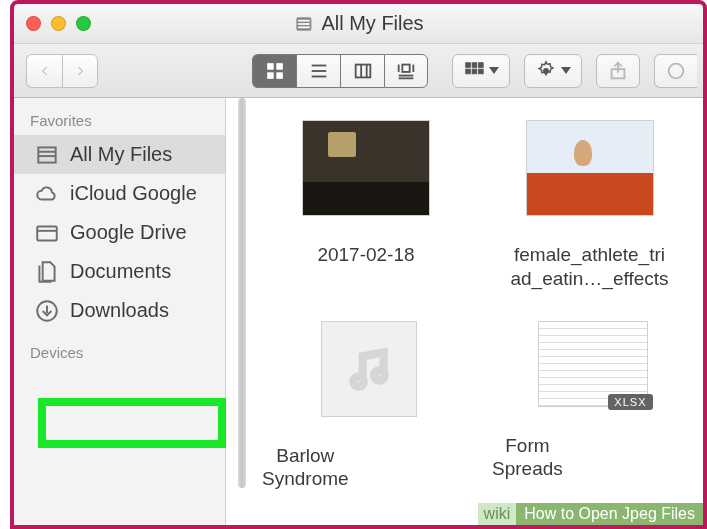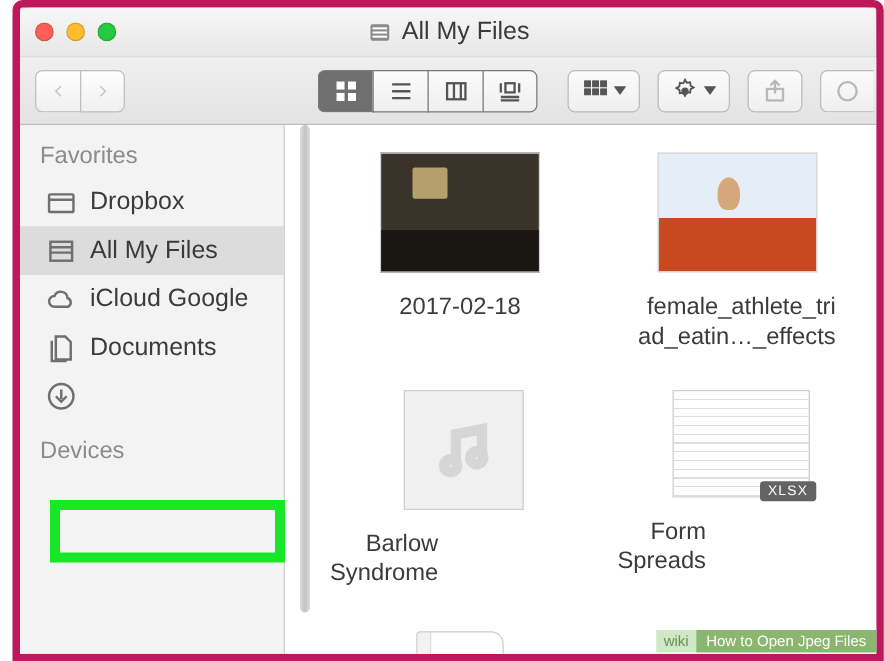--- a/index.html
+++ b/index.html
@@ -1,21 +1,21 @@
 <!DOCTYPE html>
 <html><head>
 <meta charset="utf-8">
 <style>
   * { box-sizing: border-box; margin: 0; padding: 0; }
   html, body { width: 707px; height: 529px; overflow: hidden; font-family: -apple-system, "Helvetica Neue", Arial, sans-serif; }
   body { background: #fff; }
 
   .window {
     position: absolute; left: 10px; top: 0; width: 697px; height: 529px;
-    background: #ededed; border: 6px solid #be185d; border-radius: 8px 8px 0 0;
+    background: #ededed; border: 4px solid #be185d; border-radius: 8px 8px 0 0;
   }
   .titlebar {
     height: 40px; background: linear-gradient(#f7f7f7,#e7e7e7);
     border-bottom: 1px solid #cfcfcf; display: flex; align-items: center;
     padding-left: 12px; border-radius: 8px 8px 0 0;
   }
   .traffic { display: flex; gap: 10px; }
   .dot { width: 15px; height: 15px; border-radius: 50%; border: 1px solid rgba(0,0,0,.15); }
   .dot.red { background: #ff5f57; }
   .dot.yellow { background: #febc2e; }
@@ -54,21 +54,21 @@
   .tbtn {
     height:34px; border:1px solid #bcbcbc; border-radius:6px;
     background:linear-gradient(#fbfbfb,#efefef); display:flex;
     align-items:center; justify-content:center; gap:4px; padding:0 10px;
   }
   .tbtn svg { width:22px; height:22px; }
   .caret { display:inline-block; border-left:5px solid transparent; border-right:5px solid transparent; border-top:7px solid #555; }
 
   .body { display:flex; height: calc(100% - 94px); }
   .sidebar { width: 212px; background:#f3f3f3; border-right:1px solid #cfcfcf; overflow:hidden; }
-  .section-h { font-size:19px; color:#8b8b8b; padding: 14px 0 6px 16px; }
+  .section-h { font-size:15px; color:#8b8b8b; padding: 14px 0 6px 16px; }
   .srow {
     display:flex; align-items:center; gap:10px; padding: 8px 0 8px 20px;
     font-size: 20px; color:#3b3b3b; position:relative;
   }
   .srow.active { background:#dcdcdc; }
   .srow .sico { width:26px; height:22px; flex-shrink:0; display:flex; align-items:center; justify-content:center; }
   .highlight {
     position:absolute; left:24px; top:394px; width:188px; height:50px;
     border:8px solid #18e728; background:rgba(255,255,255,.0);
   }
@@ -88,30 +88,30 @@
   .thumb.photo::before{content:"";position:absolute;left:0;top:65%;width:100%;height:35%;background:#1a1712;}
   .thumb.music { width:96px; }
   .thumb.music svg { width:50px; height:50px; stroke:#d6d6d6; fill:none; stroke-width:4; }
   .thumb.athlete { background:linear-gradient(#e5eef6 55%,#c8491e 55%); }
   .thumb.athlete::after{content:"";position:absolute;left:38%;top:20%;width:18px;height:26px;background:#d7a77c;border-radius:50% 50% 40% 40%;}
   .thumb.sheet { background:repeating-linear-gradient(#fff,#fff 6px,#ddd 6px,#ddd 7px),
                   repeating-linear-gradient(90deg,#fff,#fff 11px,#ddd 11px,#ddd 12px);
                   width:110px; height:86px; position:relative;padding-left:19px; }
   .thumb.sheet .tag { position:absolute; right:-6px; bottom:-4px; background:#636363; color:#fff;
      font-size:11px; padding:2px 6px; border-radius:3px; letter-spacing:1px; }
-  .fname { margin-top:16px; font-size:19px; color:#3b3b3b; text-align:right; line-height:1.25; max-width:210px; white-space:pre-line; }
+  .fname { margin-top:27px; font-size:19px; color:#3b3b3b; text-align:center; line-height:1.25; max-width:210px; white-space:pre-line; }
   .item.right .fname { max-width:120px; }
   .item.right { align-items:flex-start; padding-left:6px; }
   .item.right .thumb { align-self:center; }
 
   .book { width:70px; height:60px; border:1px solid #ccc; border-radius:3px 10px 10px 3px;
     background:linear-gradient(90deg,#f2f2f2 0 10px,#fff 10px); position:relative; margin-top:4px; }
   .book::after{content:"";position:absolute;left:10px;top:0;bottom:0;width:1px;background:#ddd;}
 
-  .wm { position:absolute; right:0; bottom:0; height:20px; display:flex; align-items:center; font-size:12px; }
+  .wm { position:absolute; right:0; bottom:0; height:20px; display:flex; align-items:flex-end; font-size:16px; }
   .wm .l { background:#cfe8c6; color:#6a8f59; padding:2px 6px; }
   .wm .r { background:#8bb66f; color:#fff; padding:2px 8px; }
 
   
   .sico svg { stroke:#6f6f6f; fill:none; stroke-width:1.8; }
 </style>
 </head>
 <body>
 
 <div class="window">
@@ -216,29 +216,20 @@
           <circle cx="12" cy="12" r="8"></circle>
         </svg>
     </div>
   </div>
 
   <div class="body">
 
     <div class="sidebar">
       <div class="section-h">Favorites</div>
 
-      <div class="srow">
-        <span class="sico">
-            <svg viewBox="0 0 24 24">
-              <rect x="3" y="6" width="18" height="13" rx="1"></rect>
-              <polyline points="3 10 21 10"></polyline>
-            </svg>
-          </span>
-        <span>Dropbox</span>
-      </div>
 
       <div class="srow active">
         <span class="sico">
             <svg viewBox="0 0 24 24">
               <rect x="4" y="5" width="16" height="14"></rect>
               <line x1="4" y1="9" x2="20" y2="9"></line>
               <line x1="4" y1="13" x2="20" y2="13"></line>
             </svg>
           </span>
         <span>All My Files</span>
@@ -247,40 +238,50 @@
       <div class="srow">
         <span class="sico">
             <svg viewBox="0 0 24 24">
               <path d="M7 17a4 4 0 010-8 5 5 0 019.6 1.5A3.5 3.5 0 0117 17z"></path>
             </svg>
           </span>
         <span>iCloud Google</span>
       </div>
 
 
+      <div class="srow">
+        <span class="sico">
+            <svg viewBox="0 0 24 24">
+              <rect x="3" y="6" width="18" height="13" rx="1"></rect>
+              <polyline points="3 10 21 10"></polyline>
+            </svg>
+          </span>
+        <span>Google Drive</span>
+      </div>
 
 
       <div class="srow">
         <span class="sico">
             <svg viewBox="0 0 24 24">
               <path d="M8 3h7l4 4v13H8z"></path>
               <path d="M5 6v15h11"></path>
             </svg>
           </span>
         <span>Documents</span>
       </div>
 
       <div class="srow">
         <span class="sico">
             <svg viewBox="0 0 24 24">
               <circle cx="12" cy="12" r="9"></circle>
               <polyline points="12 7 12 14"></polyline>
               <polyline points="8 12 12 16 16 12"></polyline>
             </svg>
           </span>
+        <span>Downloads</span>
       </div>
 
       <div class="section-h">Devices</div>
     </div>
 
     <div class="content">
       <div class="grid">
         <div class="item">
           <div class="thumb photo"></div>
           <div class="fname">2017-02-18</div>

